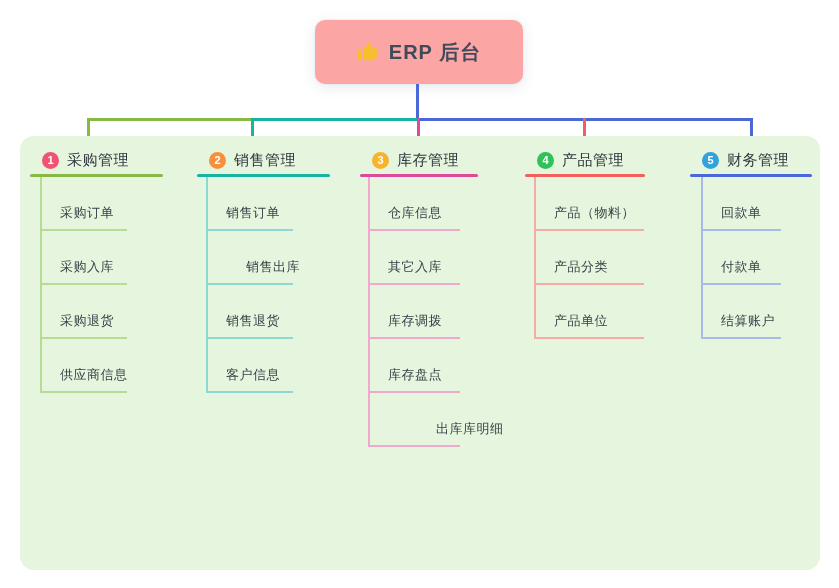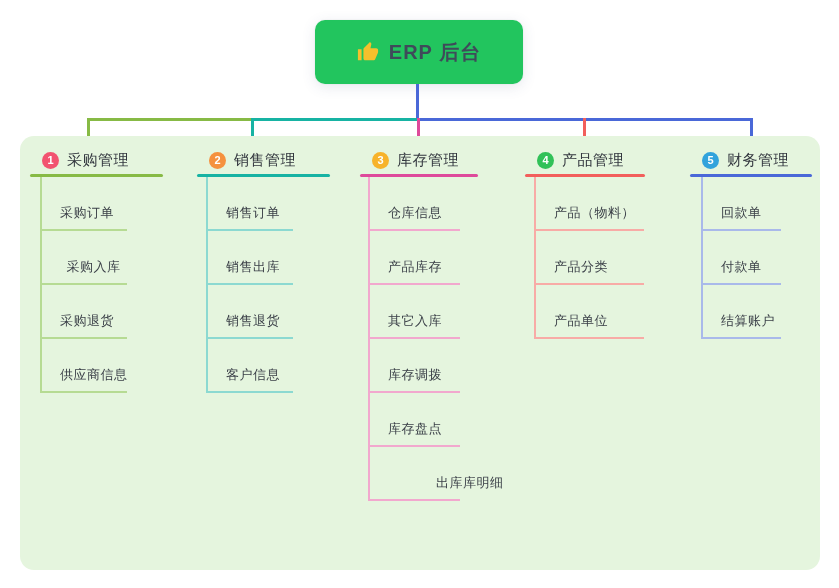--- a/index.html
+++ b/index.html
@@ -3,21 +3,21 @@
 <meta charset="utf-8">
 <style>
   html,body{margin:0;padding:0;background:#fff;}
   #canvas{
     position:relative;width:839px;height:588px;background:#ffffff;overflow:hidden;
     font-family:"Liberation Sans","DejaVu Sans",sans-serif;
   }
   
   .root-card{
     position:absolute;left:315px;top:20px;width:208px;height:64px;
-    background:#22c55e;border-radius:10px;
+    background:#fca5a5;border-radius:10px;
     box-shadow:0 3px 14px rgba(60,80,120,0.13), 0 0 0 1px rgba(0,0,0,0.02);
     display:flex;align-items:center;justify-content:center;gap:10px;
   }
   .root-label{font-size:20px;font-weight:600;color:#3f4a5a;letter-spacing:1px;}
   .root-icon{width:22px;height:22px;display:block;}
   
   .stem{position:absolute;left:416px;top:84px;width:3px;height:37px;}
   .rail-seg{position:absolute;top:118px;height:3px;}
   .drop{position:absolute;top:118px;width:3px;height:26px;}
   
@@ -72,64 +72,61 @@
       <div class="branch" style="left: 30px; width: 133px;">
         <div class="branch-header">
           <span class="badge" style="background: rgb(242, 83, 112);">1</span>
           <span class="branch-label">采购管理</span>
         </div>
         <div class="branch-underline" style="background: rgb(135, 186, 69);"></div>
         <div class="children" style="margin-left: 10px; border-left-color: rgb(182, 219, 147);">
           <div class="child-row" style="width: 85px; border-bottom-color: rgb(182, 219, 147);">
             <span class="child-label">采购订单</span>
           </div>
-          <div class="child-row" style="width: 85px; border-bottom-color: rgb(182, 219, 147); justify-content: center;">
+          <div class="child-row" style="width: 85px; border-bottom-color: rgb(182, 219, 147);">
             <span class="child-label">采购入库</span>
           </div>
           <div class="child-row" style="width: 85px; border-bottom-color: rgb(182, 219, 147);">
             <span class="child-label">采购退货</span>
           </div>
           <div class="child-row" style="width: 85px; border-bottom-color: rgb(182, 219, 147);">
             <span class="child-label">供应商信息</span>
           </div>
         </div>
       </div>
       <div class="branch" style="left: 197px; width: 133px;">
         <div class="branch-header">
           <span class="badge" style="background: rgb(245, 145, 62);">2</span>
           <span class="branch-label">销售管理</span>
         </div>
         <div class="branch-underline" style="background: rgb(23, 179, 163);"></div>
         <div class="children" style="margin-left: 9px; border-left-color: rgb(140, 217, 209);">
           <div class="child-row" style="width: 85px; border-bottom-color: rgb(140, 217, 209);">
             <span class="child-label">销售订单</span>
           </div>
-          <div class="child-row" style="width: 85px; border-bottom-color: rgb(140, 217, 209);">
+          <div class="child-row" style="width: 85px; border-bottom-color: rgb(140, 217, 209); padding-left: 20px;">
             <span class="child-label">销售出库</span>
           </div>
           <div class="child-row" style="width: 85px; border-bottom-color: rgb(140, 217, 209);">
             <span class="child-label">销售退货</span>
           </div>
           <div class="child-row" style="width: 85px; border-bottom-color: rgb(140, 217, 209);">
             <span class="child-label">客户信息</span>
           </div>
         </div>
       </div>
       <div class="branch" style="left: 360px; width: 118px;">
         <div class="branch-header">
           <span class="badge" style="background: rgb(247, 179, 43);">3</span>
           <span class="branch-label">库存管理</span>
         </div>
         <div class="branch-underline" style="background: rgb(222, 74, 155);"></div>
         <div class="children" style="margin-left: 8px; border-left-color: rgb(242, 168, 206);">
           <div class="child-row" style="width: 90px; border-bottom-color: rgb(242, 168, 206);">
             <span class="child-label">仓库信息</span>
-          </div>
-          <div class="child-row" style="width: 90px; border-bottom-color: rgb(242, 168, 206);">
-            <span class="child-label">产品库存</span>
           </div>
           <div class="child-row" style="width: 90px; border-bottom-color: rgb(242, 168, 206);">
             <span class="child-label">其它入库</span>
           </div>
           <div class="child-row" style="width: 90px; border-bottom-color: rgb(242, 168, 206);">
             <span class="child-label">库存调拨</span>
           </div>
           <div class="child-row" style="width: 90px; border-bottom-color: rgb(242, 168, 206);">
             <span class="child-label">库存盘点</span>
           </div>

